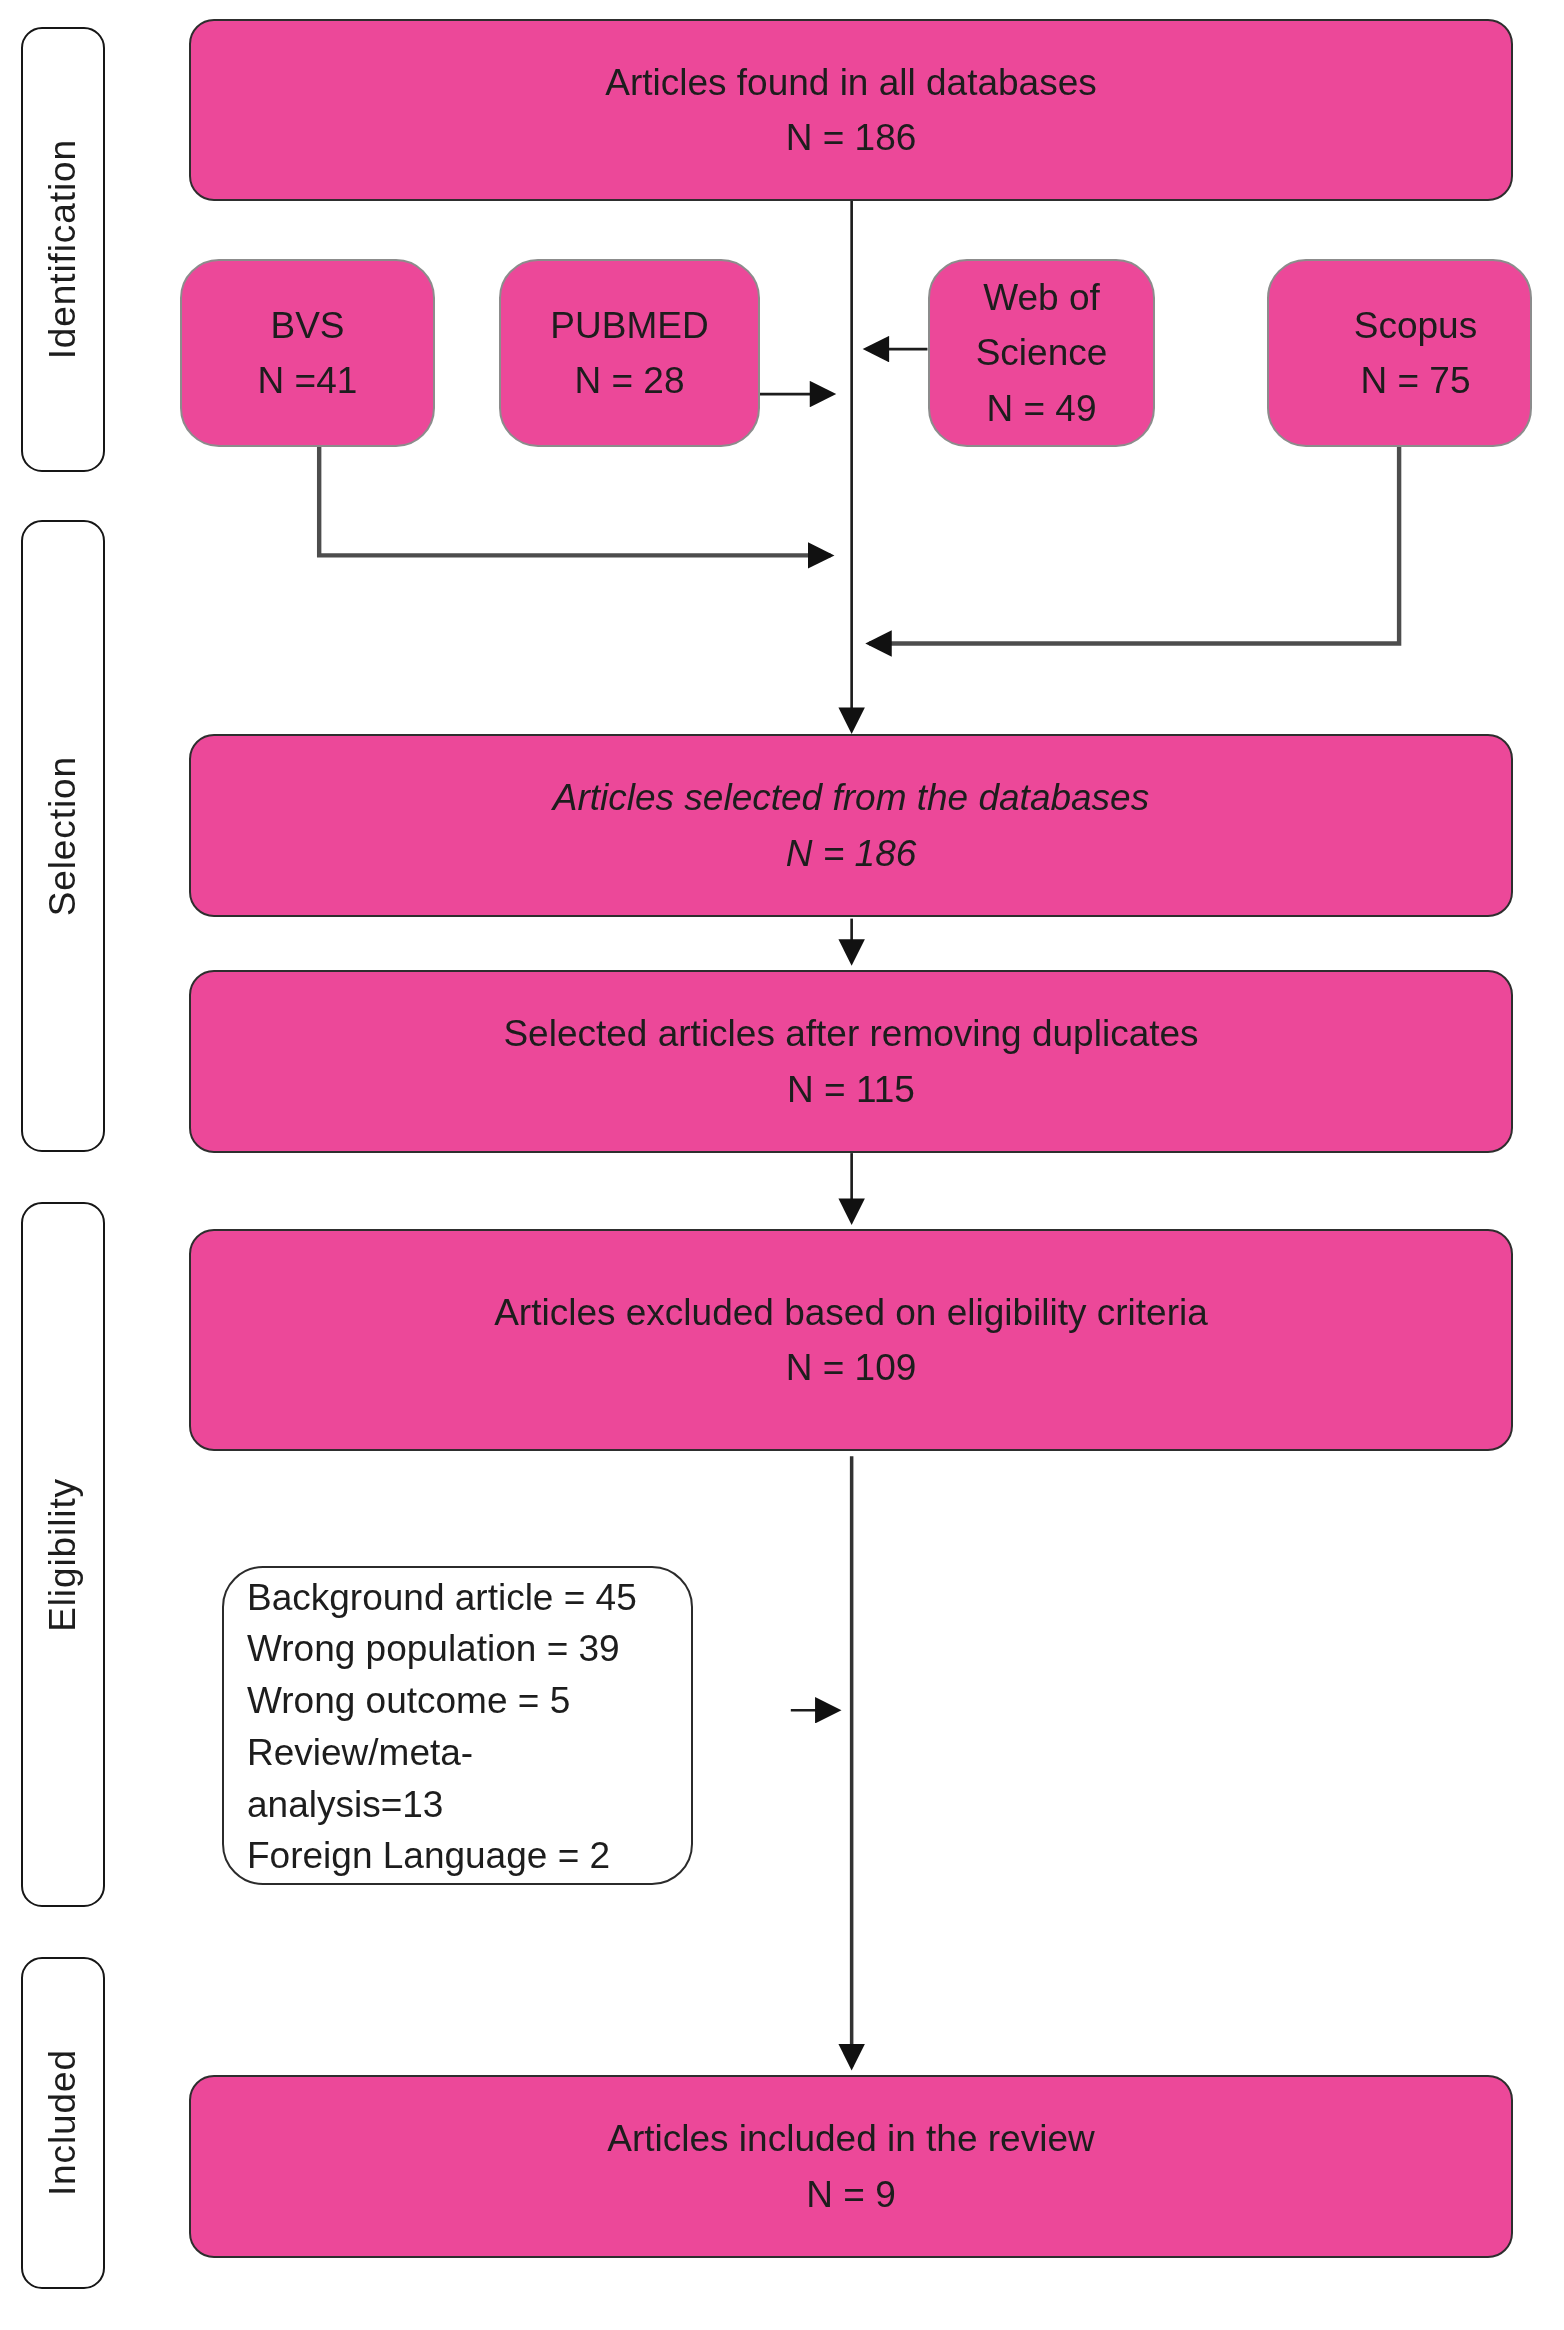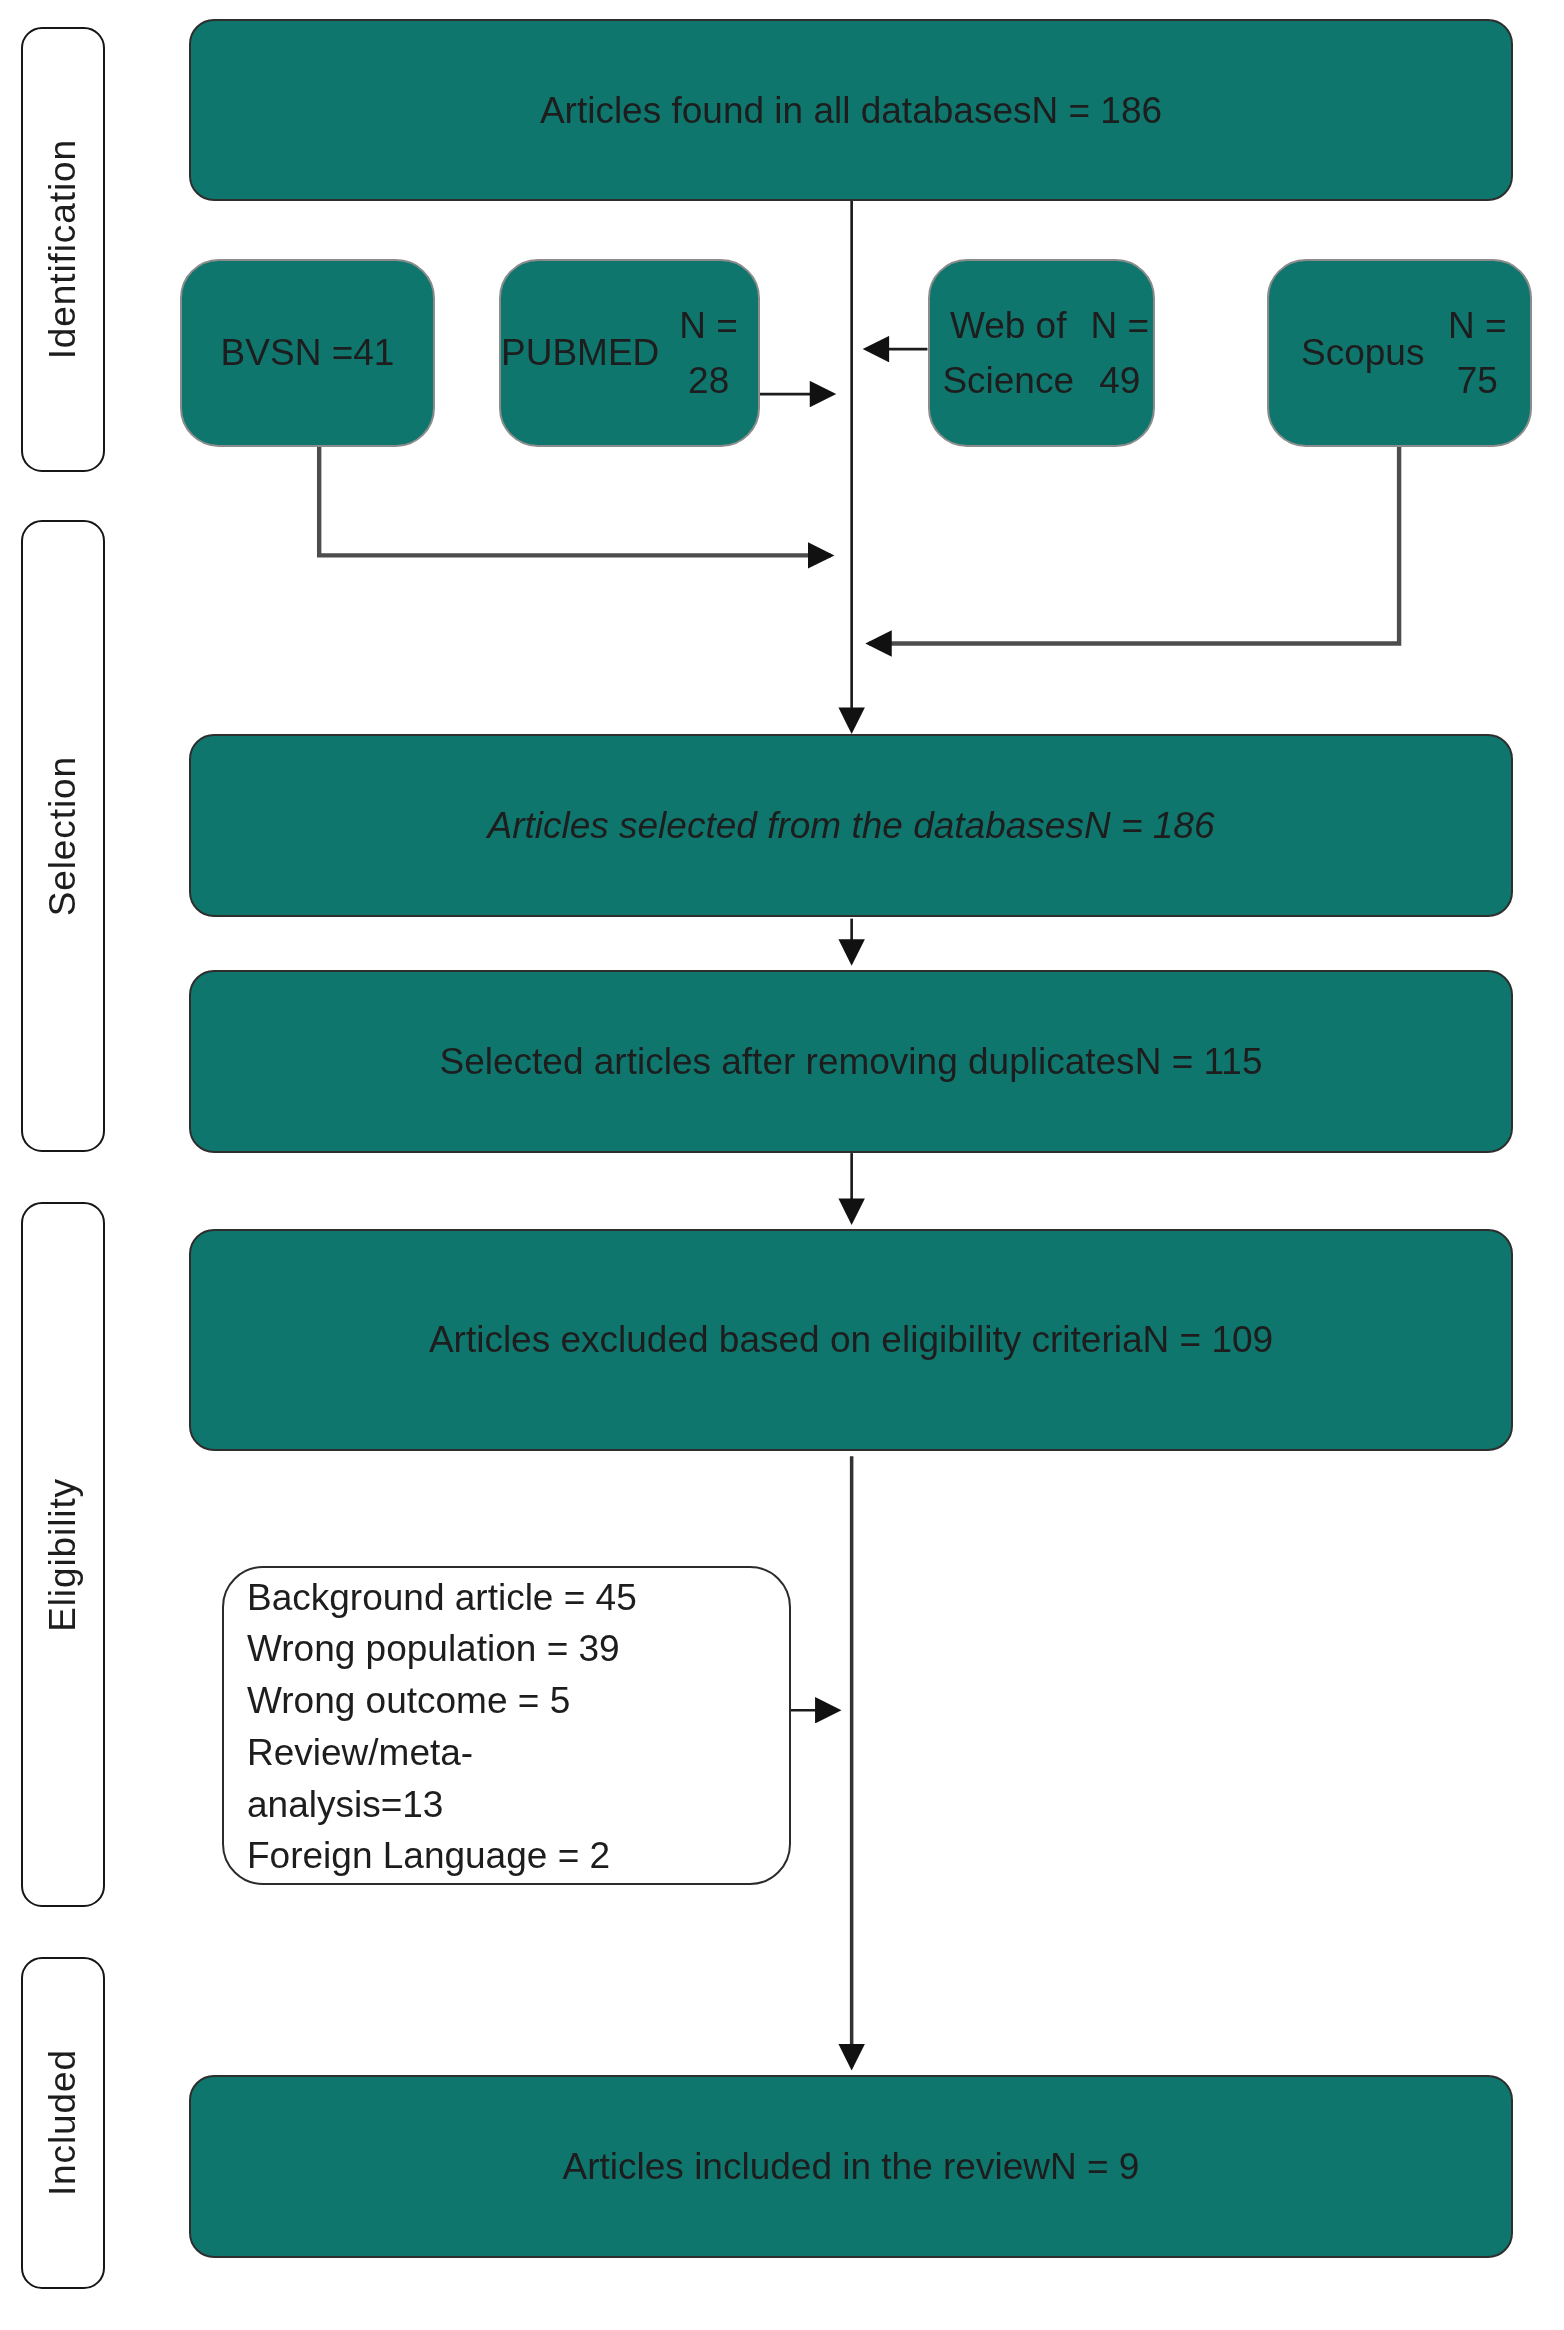--- a/index.html
+++ b/index.html
@@ -19,23 +19,23 @@
   #connector-layer {
     position: absolute;
     left: 0;
     top: 0;
     width: 1564px;
     height: 2330px;
   }
   .box {
     position: absolute;
     box-sizing: border-box;
-    background: #0f766e;
+    background: #ec4899;
     display: flex;
-    flex-direction: row;
+    flex-direction: column;
     align-items: center;
     justify-content: center;
     text-align: center;
   }
   .box .title, .box .count {
     font-size: 37px;
     line-height: 1.5;
     color: #1d1d1d;
     white-space: pre-wrap;
   }
@@ -71,21 +71,21 @@
     transform: rotate(180deg);
     font-size: 37px;
     color: #1d1d1d;
     letter-spacing: 0.9px;
   }
   .reasons-box {
     position: absolute;
     box-sizing: border-box;
     left: 222px;
     top: 1566px;
-    width: 569px;
+    width: 471px;
     height: 319px;
     border: 2.6px solid #2b2b2b;
     border-radius: 41px;
     background: #ffffff;
     padding: 3.5px 8.8px 0 23px;
     text-align: left;
   }
   .reasons-box .reason-line {
     font-size: 37px;
     line-height: 1.4;

